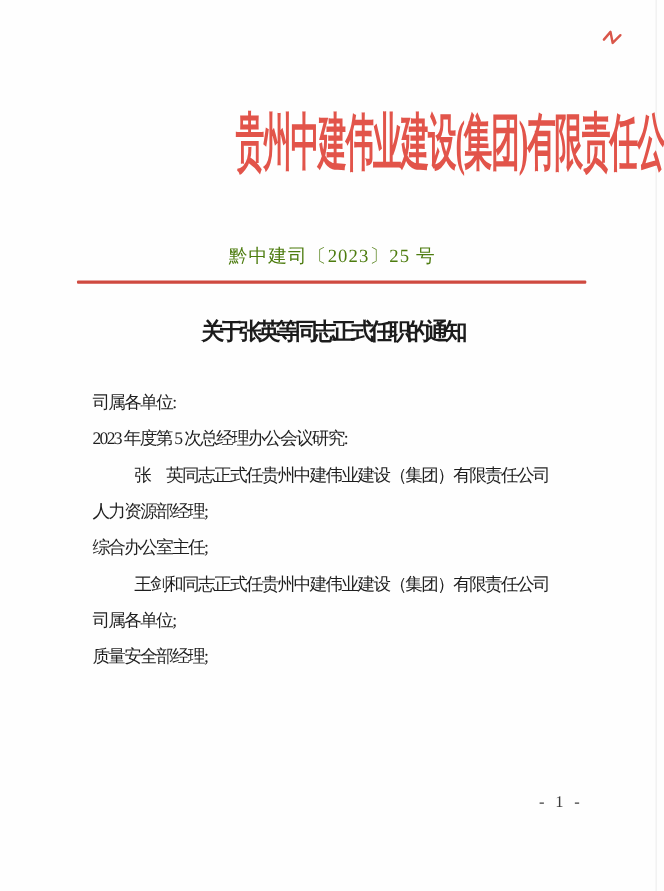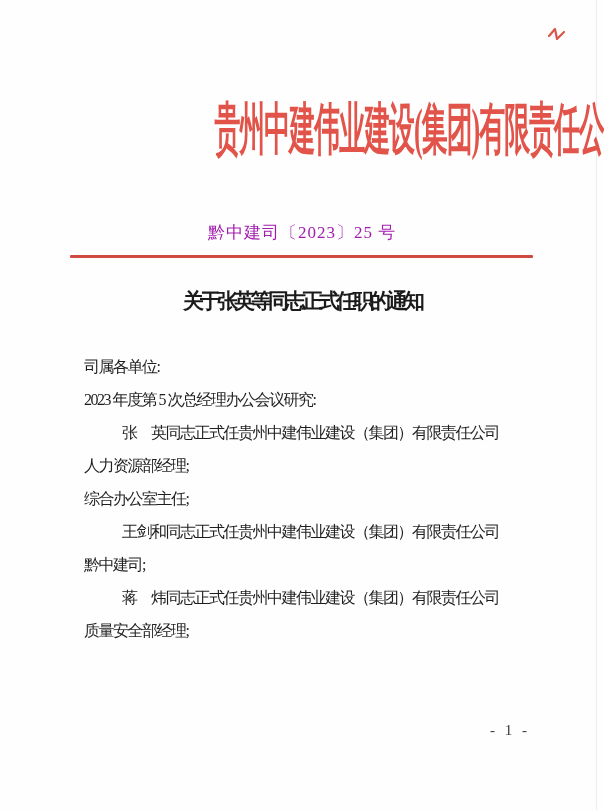--- a/index.html
+++ b/index.html
@@ -53,21 +53,21 @@
   }
   .doc-number {
     position: absolute;
     top: 221px;
     left: 0;
     width: 604px;
     text-align: center;
     font-size: 17px;
     line-height: 24px;
     letter-spacing: 1px;
-    color: #a21caf;
+    color: #4d7c0f;
   }
   .red-rule {
     position: absolute;
     top: 255px;
     left: 70px;
     width: 463px;
     height: 3px;
     background: #cf4a40;
     border-radius: 1px;
   }
@@ -135,20 +135,19 @@
 
   <div class="doc-title">关于张英等同志正式任职的通知</div>
 
   <div class="body-text">
     <div class="line">司属各单位:</div>
     <div class="line">2023 年度第 5 次总经理办公会议研究:</div>
     <div class="line indent">张　英同志正式任贵州中建伟业建设（集团）有限责任公司</div>
     <div class="line">人力资源部经理;</div>
     <div class="line">综合办公室主任;</div>
     <div class="line indent">王剑和同志正式任贵州中建伟业建设（集团）有限责任公司</div>
-    <div class="line">黔中建司;</div>
-    <div class="line indent">蒋　炜同志正式任贵州中建伟业建设（集团）有限责任公司</div>
+    <div class="line">司属各单位;</div>
     <div class="line">质量安全部经理;</div>
   </div>
 
   <div class="page-number">- 1 -</div>
 
 </div>
 
 </body></html>

